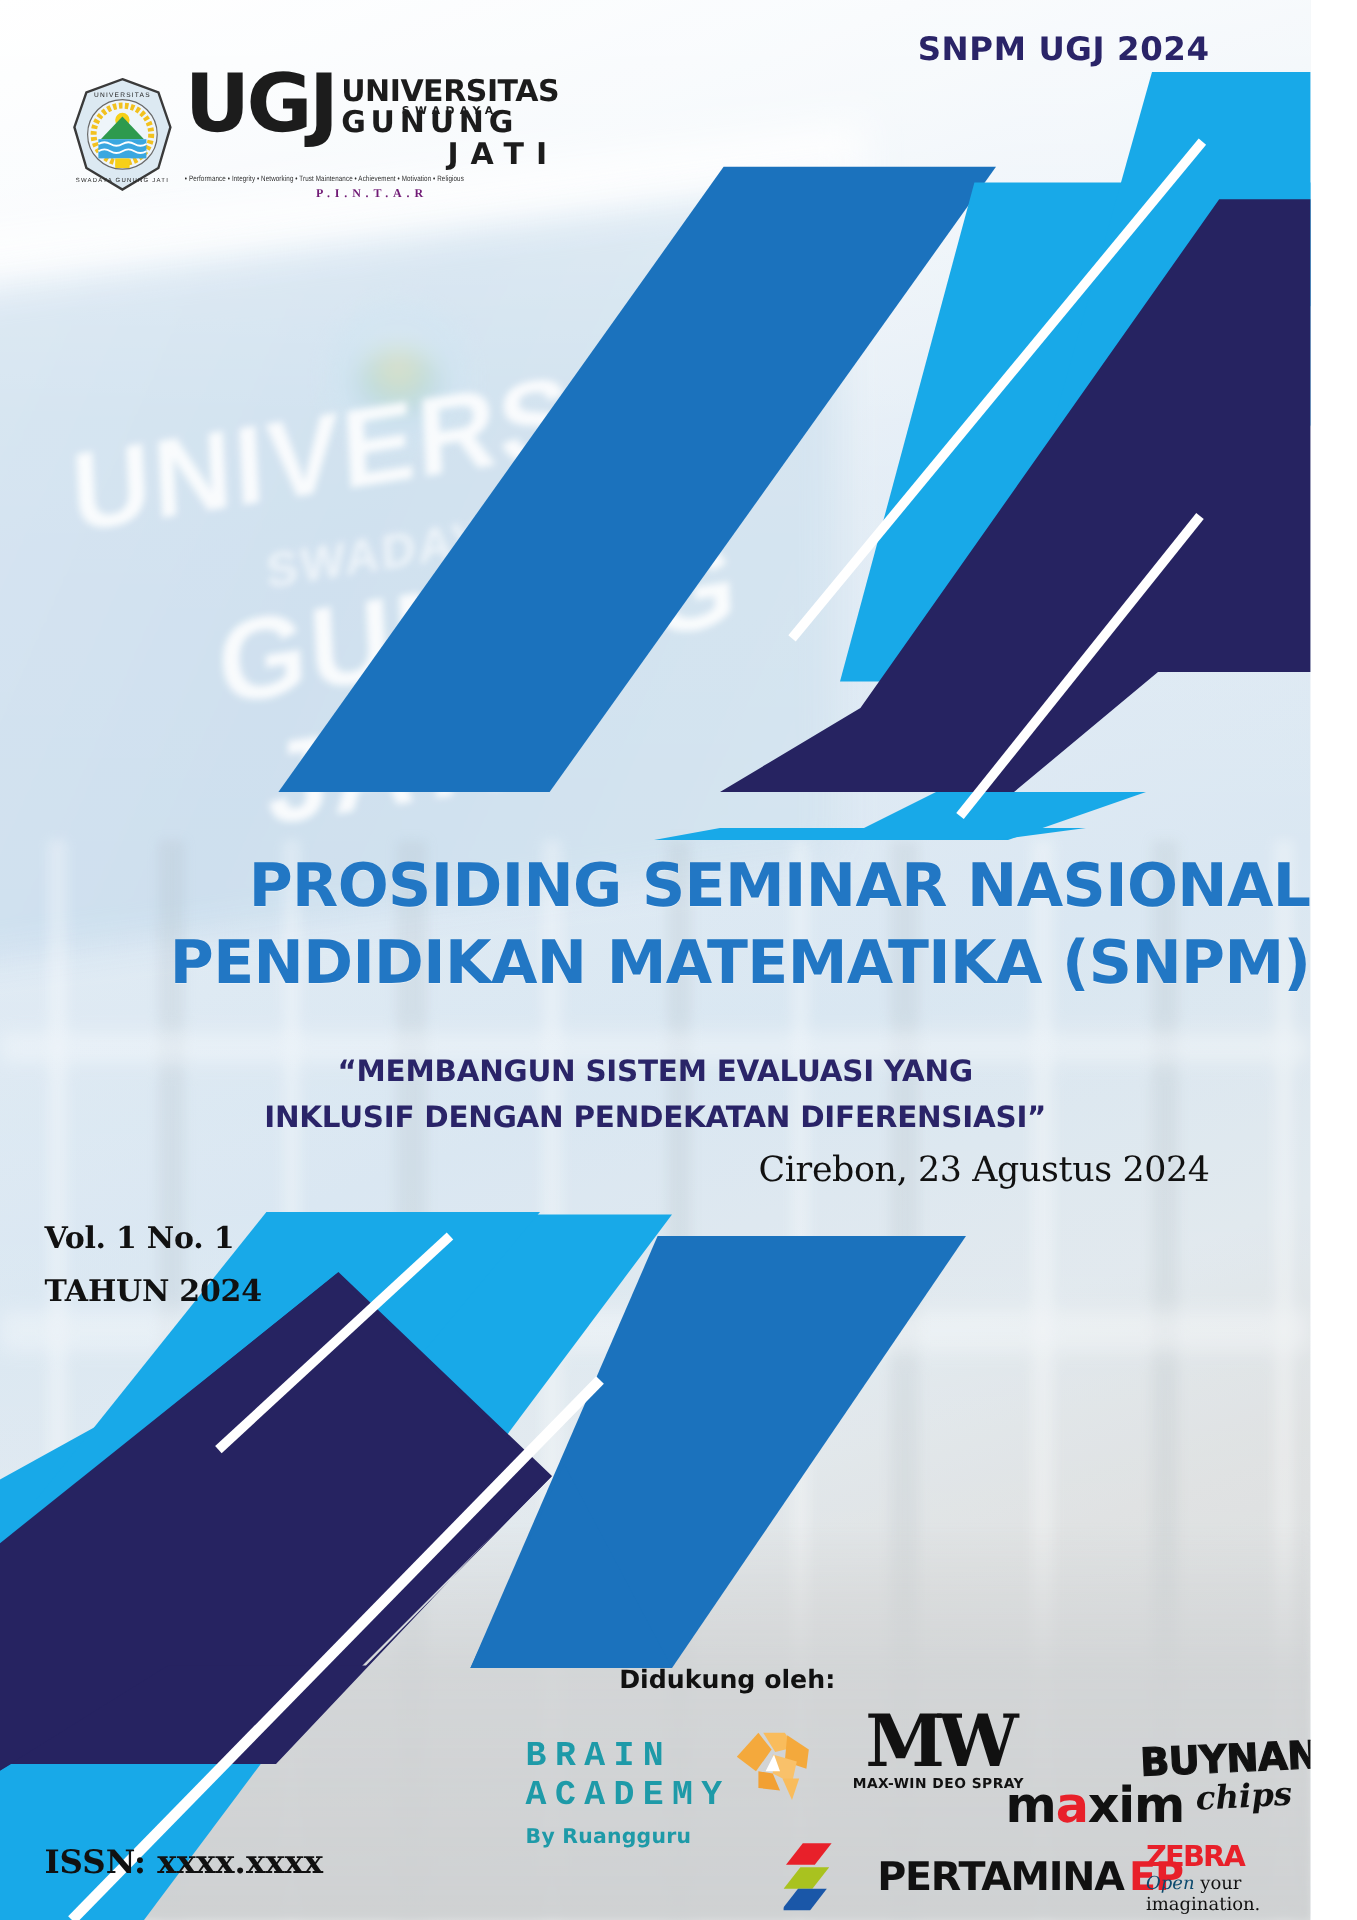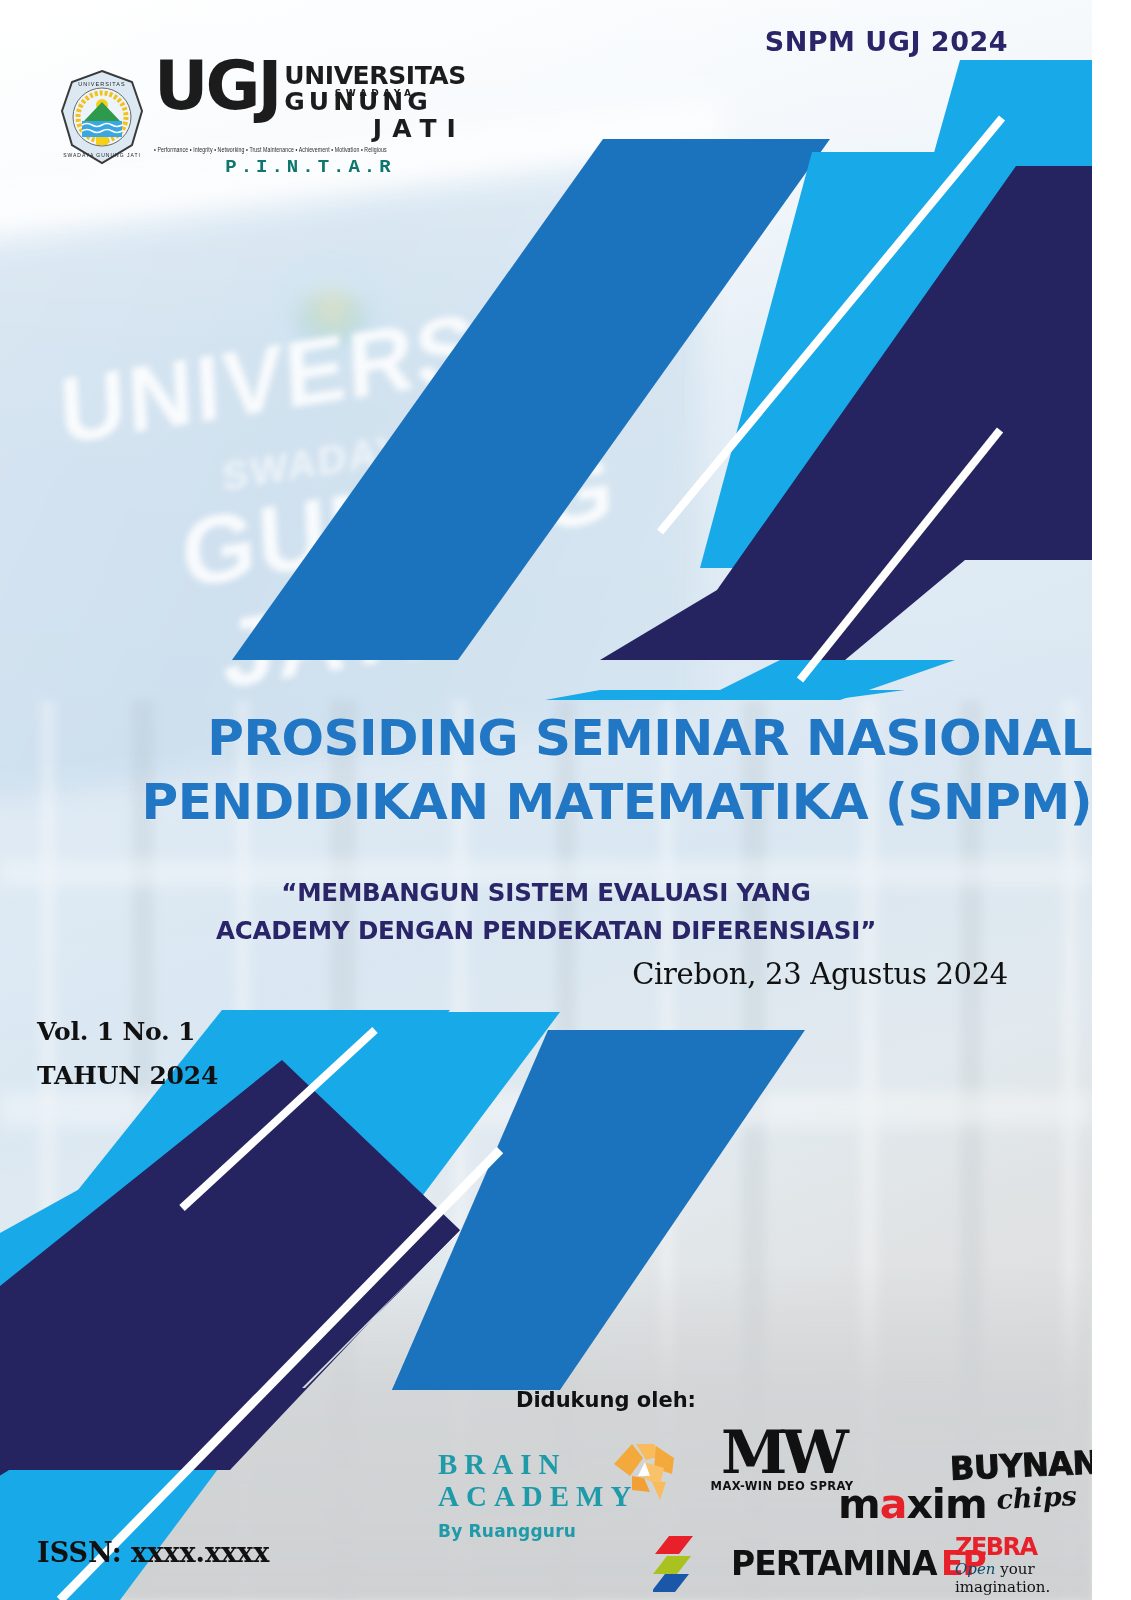--- a/index.html
+++ b/index.html
@@ -102,22 +102,22 @@
            line-height:1;color:#1c1c1c;letter-spacing:-.4px;}
   .ugj-swa{font-family:"DejaVu Sans",sans-serif;font-weight:700;font-size:9px;
            line-height:1;color:#1c1c1c;letter-spacing:4.5px;text-align:center;margin-top:1px;}
   .ugj-gun{font-family:"DejaVu Sans",sans-serif;font-weight:900;font-size:25px;
            line-height:1;color:#1c1c1c;letter-spacing:4px;margin-top:-9px;}
   .ugj-jati{font-family:"DejaVu Sans",sans-serif;font-weight:900;font-size:25px;
            line-height:1;color:#1c1c1c;letter-spacing:10px;margin-top:2px;text-align:right;}
   .ugj-values{font-family:"Liberation Sans",sans-serif;font-size:5.2px;
            color:#2b2b2b;letter-spacing:.1px;margin-top:5px;white-space:nowrap;
            transform:scaleY(1.25);transform-origin:left top;}
-  .ugj-pintar{font-family:Liberation Mono, monospace;font-weight:700;font-size:19px;
-           color:#0f766e;letter-spacing:4px;text-align:center;margin-top:4px;}
+  .ugj-pintar{font-family:Liberation Serif, serif;font-weight:700;font-size:10px;
+           color:#701a75;letter-spacing:4px;text-align:center;margin-top:4px;}
 
   .main-title{
     position:absolute;left:0;right:0;top:706px;text-align:right;
     font-family:"DejaVu Sans",sans-serif;font-weight:900;
     font-size:50px;line-height:1.28;color:#2277c4;
     letter-spacing:-.5px;
     text-shadow:0 1px 0 rgba(255,255,255,.35);
   }
   .subtitle{
     position:absolute;left:0;right:0;top:874px;text-align:center;
@@ -144,21 +144,21 @@
     font-family:"DejaVu Sans",sans-serif;font-weight:700;font-size:21px;color:#111;
     padding-left:120px;
   }
 
   
   .sponsors{position:absolute;left:430px;top:1430px;width:700px;height:170px;}
   .spon{position:absolute;}
 
   
   .ba{left:8px;top:18px;}
-  .ba-row{font-family:Liberation Serif, serif;font-weight:700;color:#1e9aa8;
+  .ba-row{font-family:Liberation Mono, monospace;font-weight:700;color:#1e9aa8;
           font-size:29px;letter-spacing:7px;line-height:1.12;}
   .ba-sub{font-family:"DejaVu Sans",sans-serif;font-weight:700;color:#1e9aa8;
           font-size:17px;letter-spacing:.2px;margin-top:8px;}
   .ba-brain{position:absolute;left:172px;top:-6px;width:66px;height:60px;}
 
   
   .mw{left:262px;top:-6px;text-align:center;width:180px;}
   .mw-mark{font-family:"DejaVu Serif",serif;font-weight:700;font-size:60px;
            color:#111;line-height:.95;letter-spacing:-6px;}
   .mw-sub{font-family:"DejaVu Sans",sans-serif;font-weight:700;font-size:11.5px;
@@ -297,21 +297,21 @@
     </div>
   </div>
 
   <div class="main-title">
     <div>PROSIDING SEMINAR NASIONAL</div>
     <div>PENDIDIKAN MATEMATIKA (SNPM)</div>
   </div>
 
   <div class="subtitle">
     <div>“MEMBANGUN SISTEM EVALUASI YANG</div>
-    <div>ACADEMY DENGAN PENDEKATAN DIFERENSIASI”</div>
+    <div>INKLUSIF DENGAN PENDEKATAN DIFERENSIASI”</div>
   </div>
 
   <div class="datetext">Cirebon, 23 Agustus 2024</div>
 
   <div class="volume">
     <div>Vol. 1 No. 1</div>
     <div>TAHUN 2024</div>
   </div>
 
   <div class="issn">ISSN: xxxx.xxxx</div>

